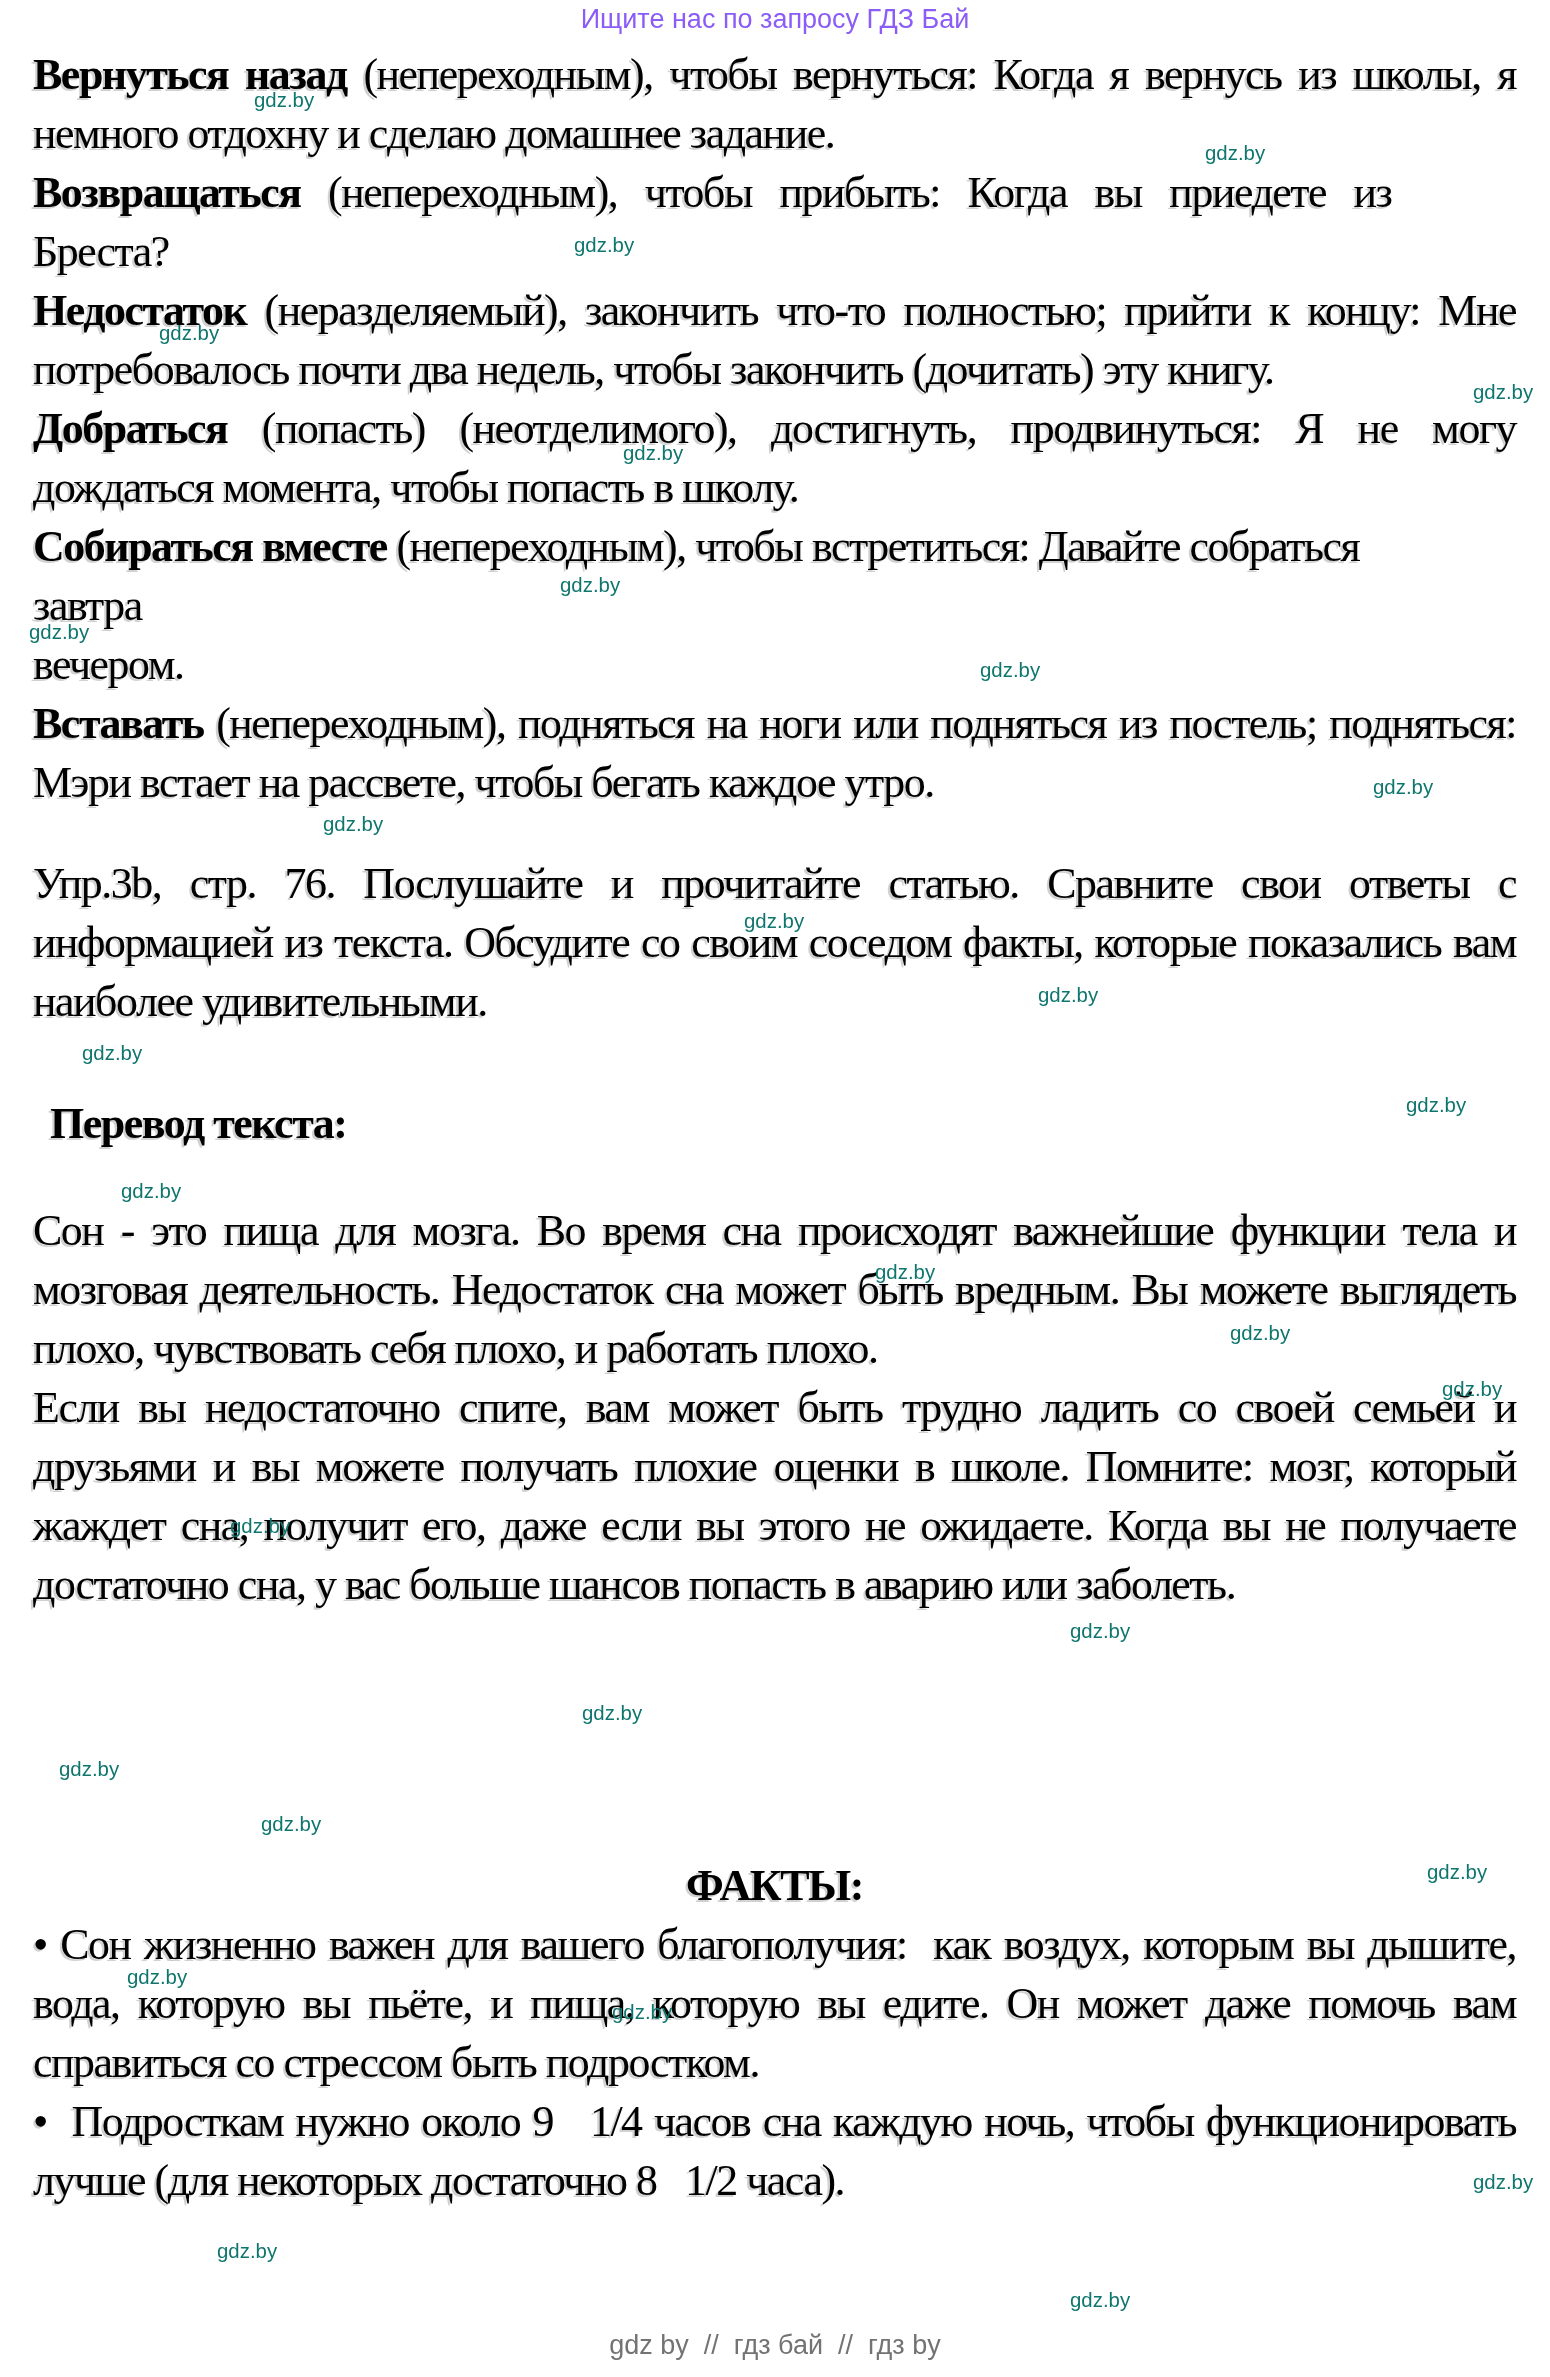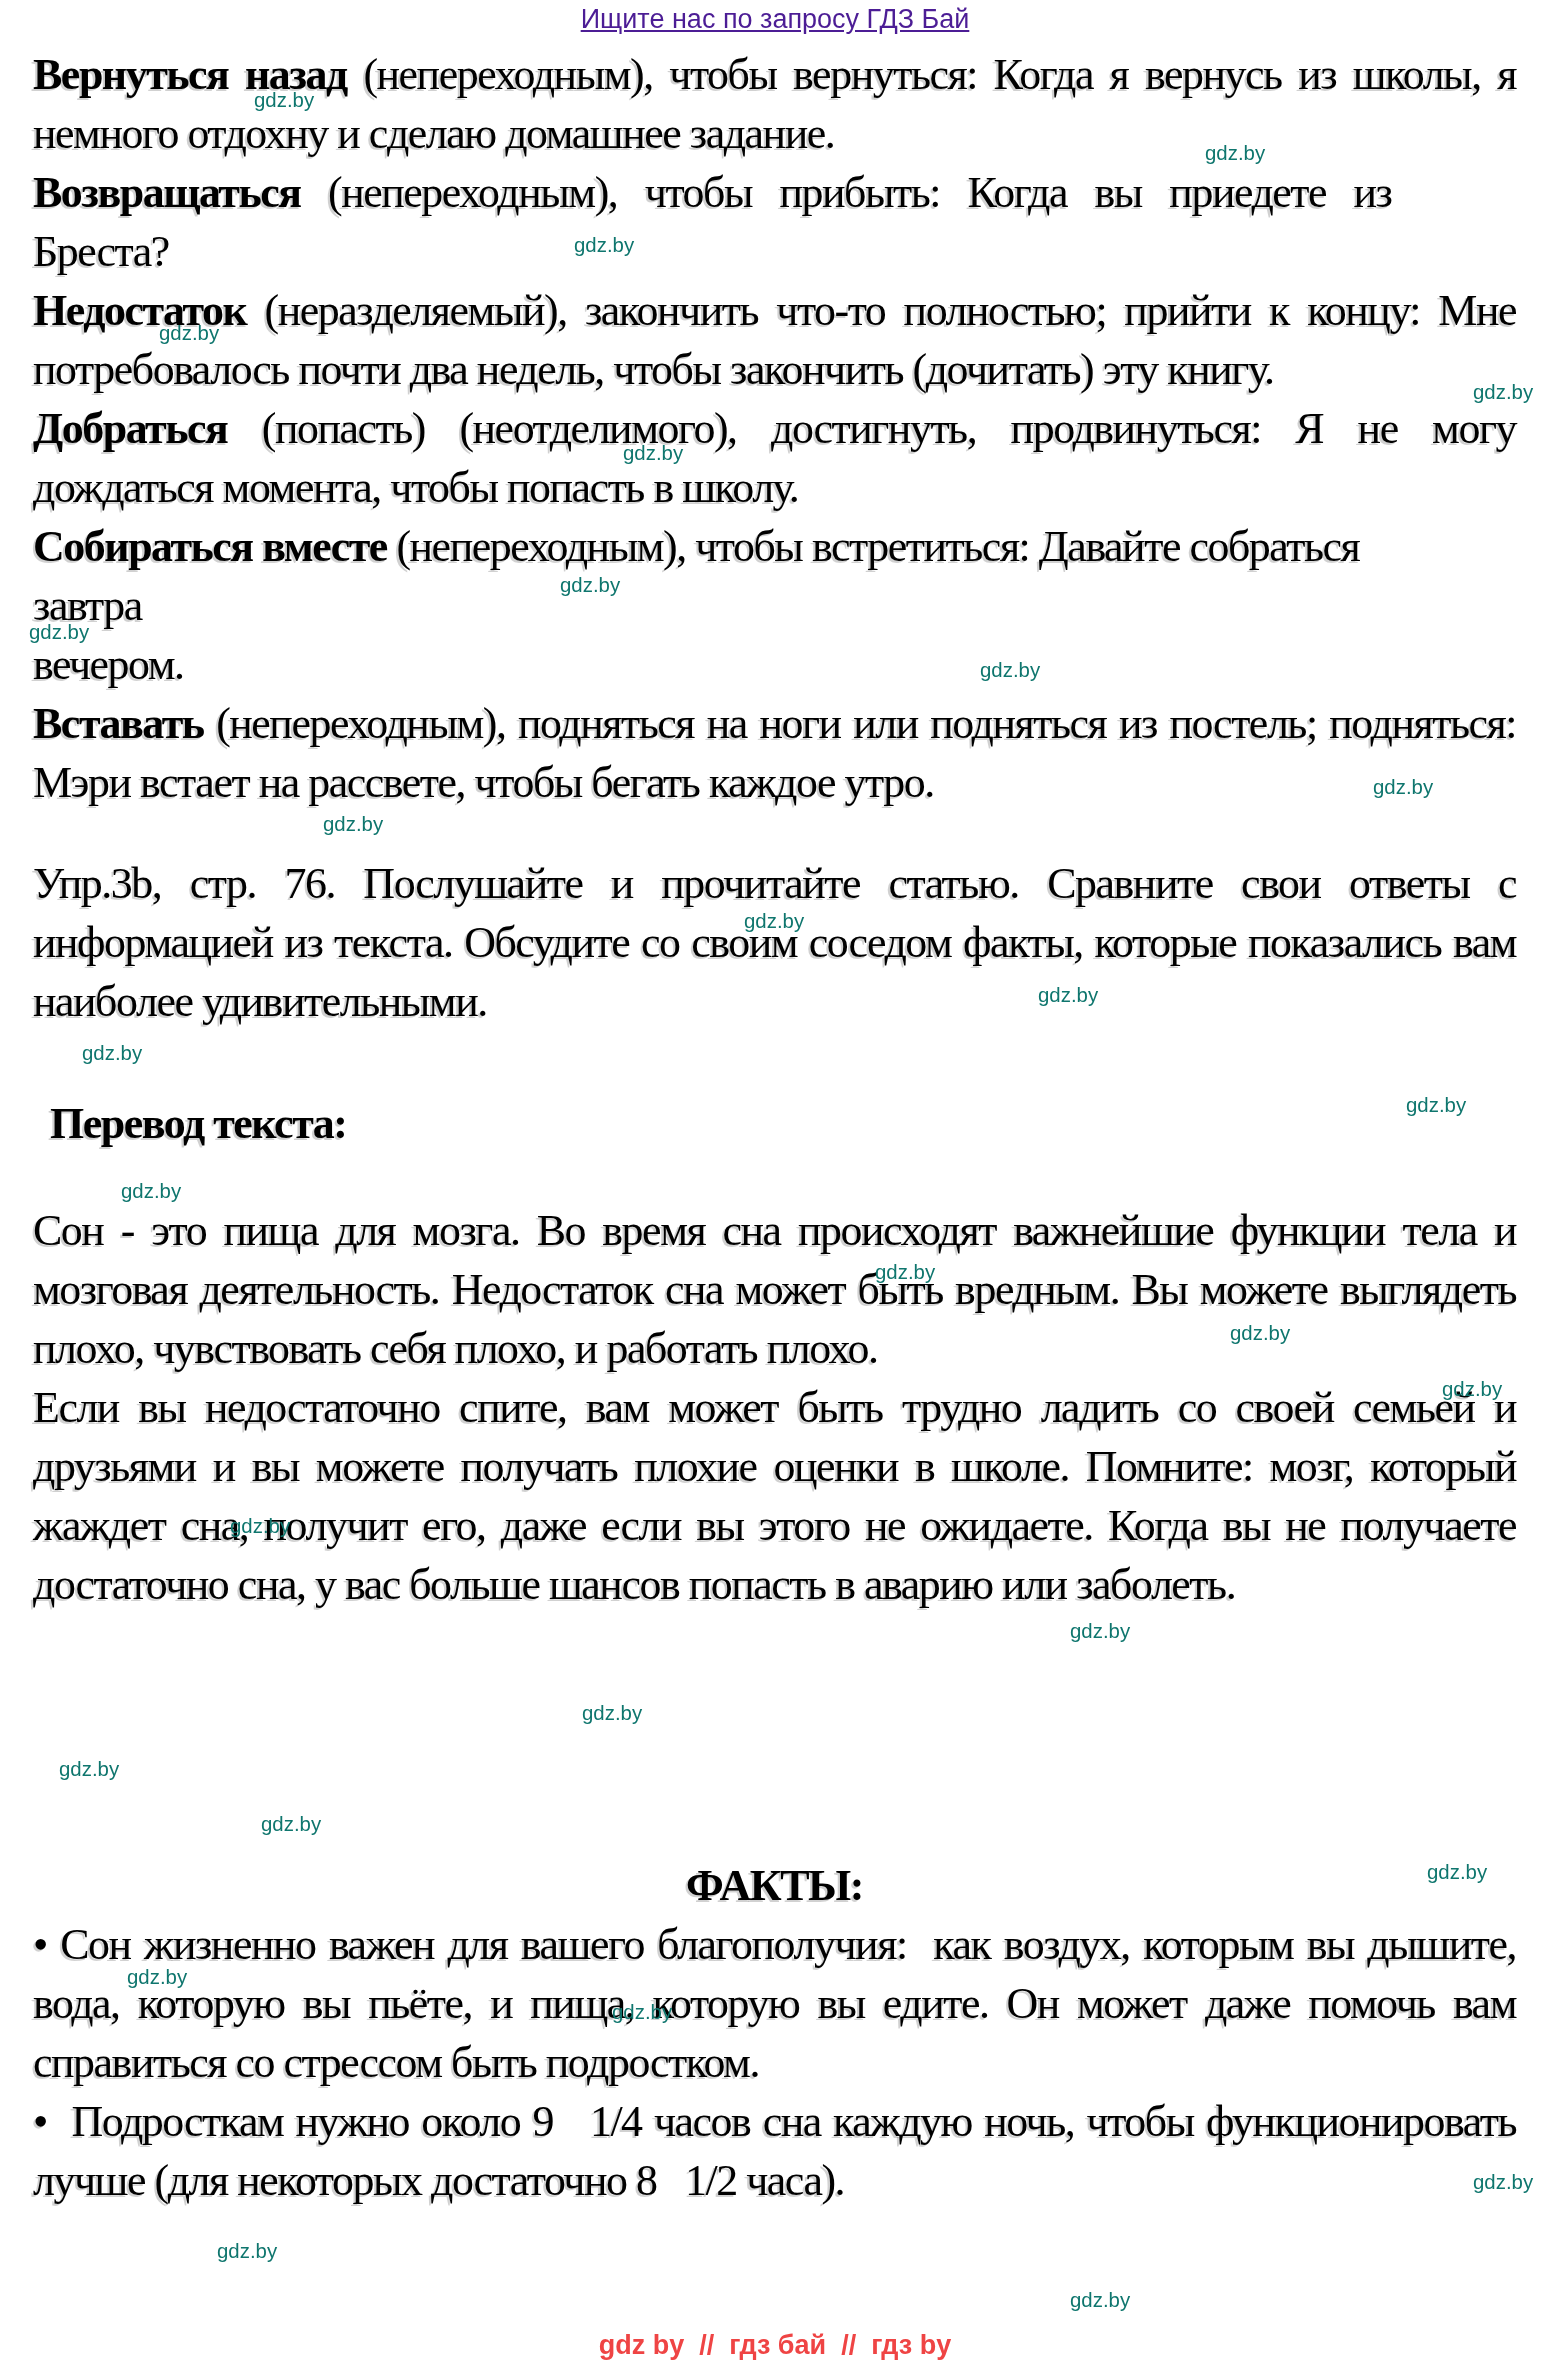--- a/index.html
+++ b/index.html
@@ -76,21 +76,21 @@
     letter-spacing: 0;
     color: #0f766e;
     white-space: nowrap;
   }
 </style>
 </head>
 <body>
 
 <div class="page">
 
-  <div class="banner" style="color: #4c1d95; text-decoration: underline;">Ищите нас по запросу ГДЗ Бай</div>
+  <div class="banner" style="color: #8b5cf6;">Ищите нас по запросу ГДЗ Бай</div>
 
   <div class="content">
 
     <p class="para"><b>Вернуться назад</b><span> (непереходным), чтобы вернуться: Когда я вернусь из школы, я немного отдохну и сделаю домашнее задание.</span></p>
 
     <p class="para wide"><b>Возвращаться</b><span> (непереходным), чтобы прибыть: Когда вы приедете из
 Бреста?</span></p>
 
     <p class="para"><b>Недостаток</b><span> (неразделяемый), закончить что-то полностью; прийти к концу: Мне потребовалось почти два недель, чтобы закончить (дочитать) эту книгу.</span></p>
 
@@ -144,16 +144,16 @@
       <span class="wm" style="left: 59px; top: 1758px;">gdz.by</span>
       <span class="wm" style="left: 261px; top: 1813px;">gdz.by</span>
       <span class="wm" style="left: 1427px; top: 1861px;">gdz.by</span>
       <span class="wm" style="left: 127px; top: 1966px;">gdz.by</span>
       <span class="wm" style="left: 612px; top: 2001px;">gdz.by</span>
       <span class="wm" style="left: 1473px; top: 2171px;">gdz.by</span>
       <span class="wm" style="left: 217px; top: 2240px;">gdz.by</span>
       <span class="wm" style="left: 1070px; top: 2289px;">gdz.by</span>
     </div>
 
-  <div class="footer" style="color: #ef4444; font-weight: bold;">gdz by &nbsp;// &nbsp;гдз бай &nbsp;// &nbsp;гдз by</div>
+  <div class="footer" style="color: #737373;">gdz by &nbsp;// &nbsp;гдз бай &nbsp;// &nbsp;гдз by</div>
 
 </div>
 
 
 </body></html>

